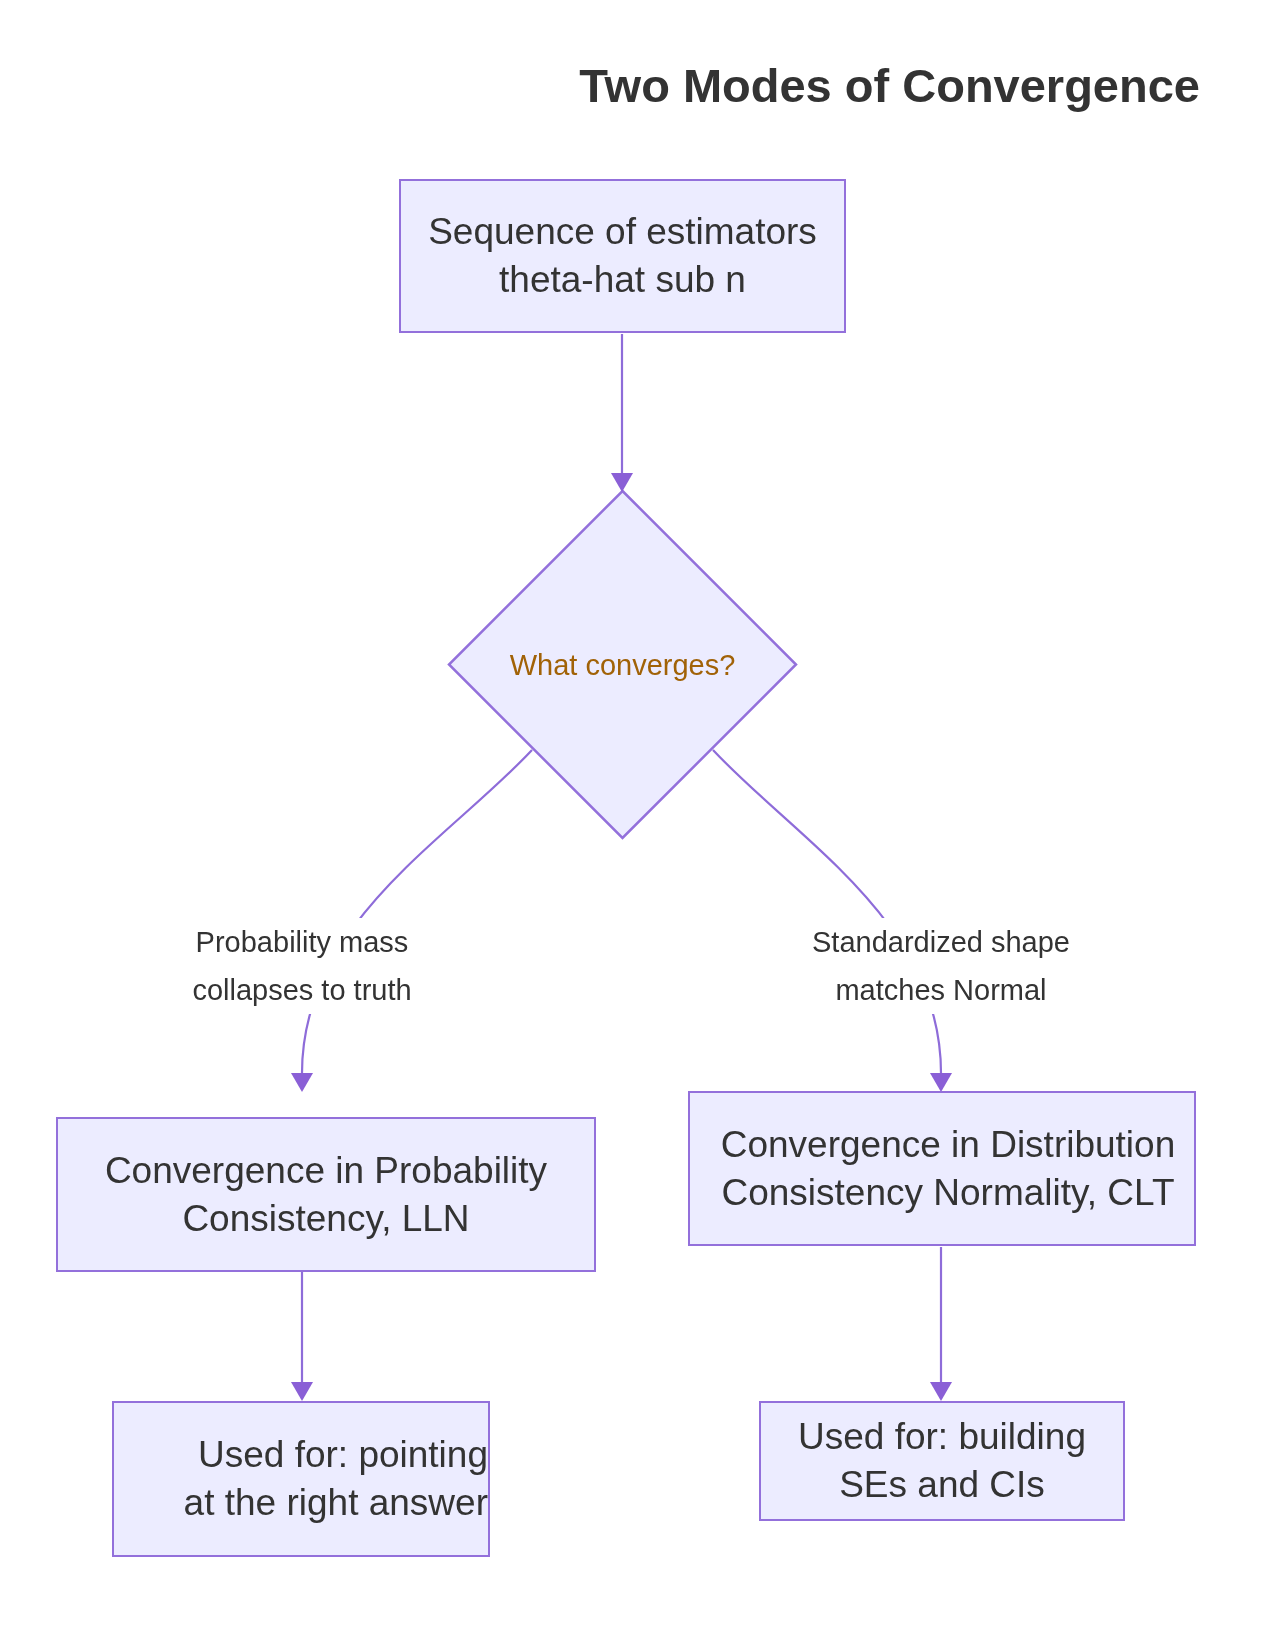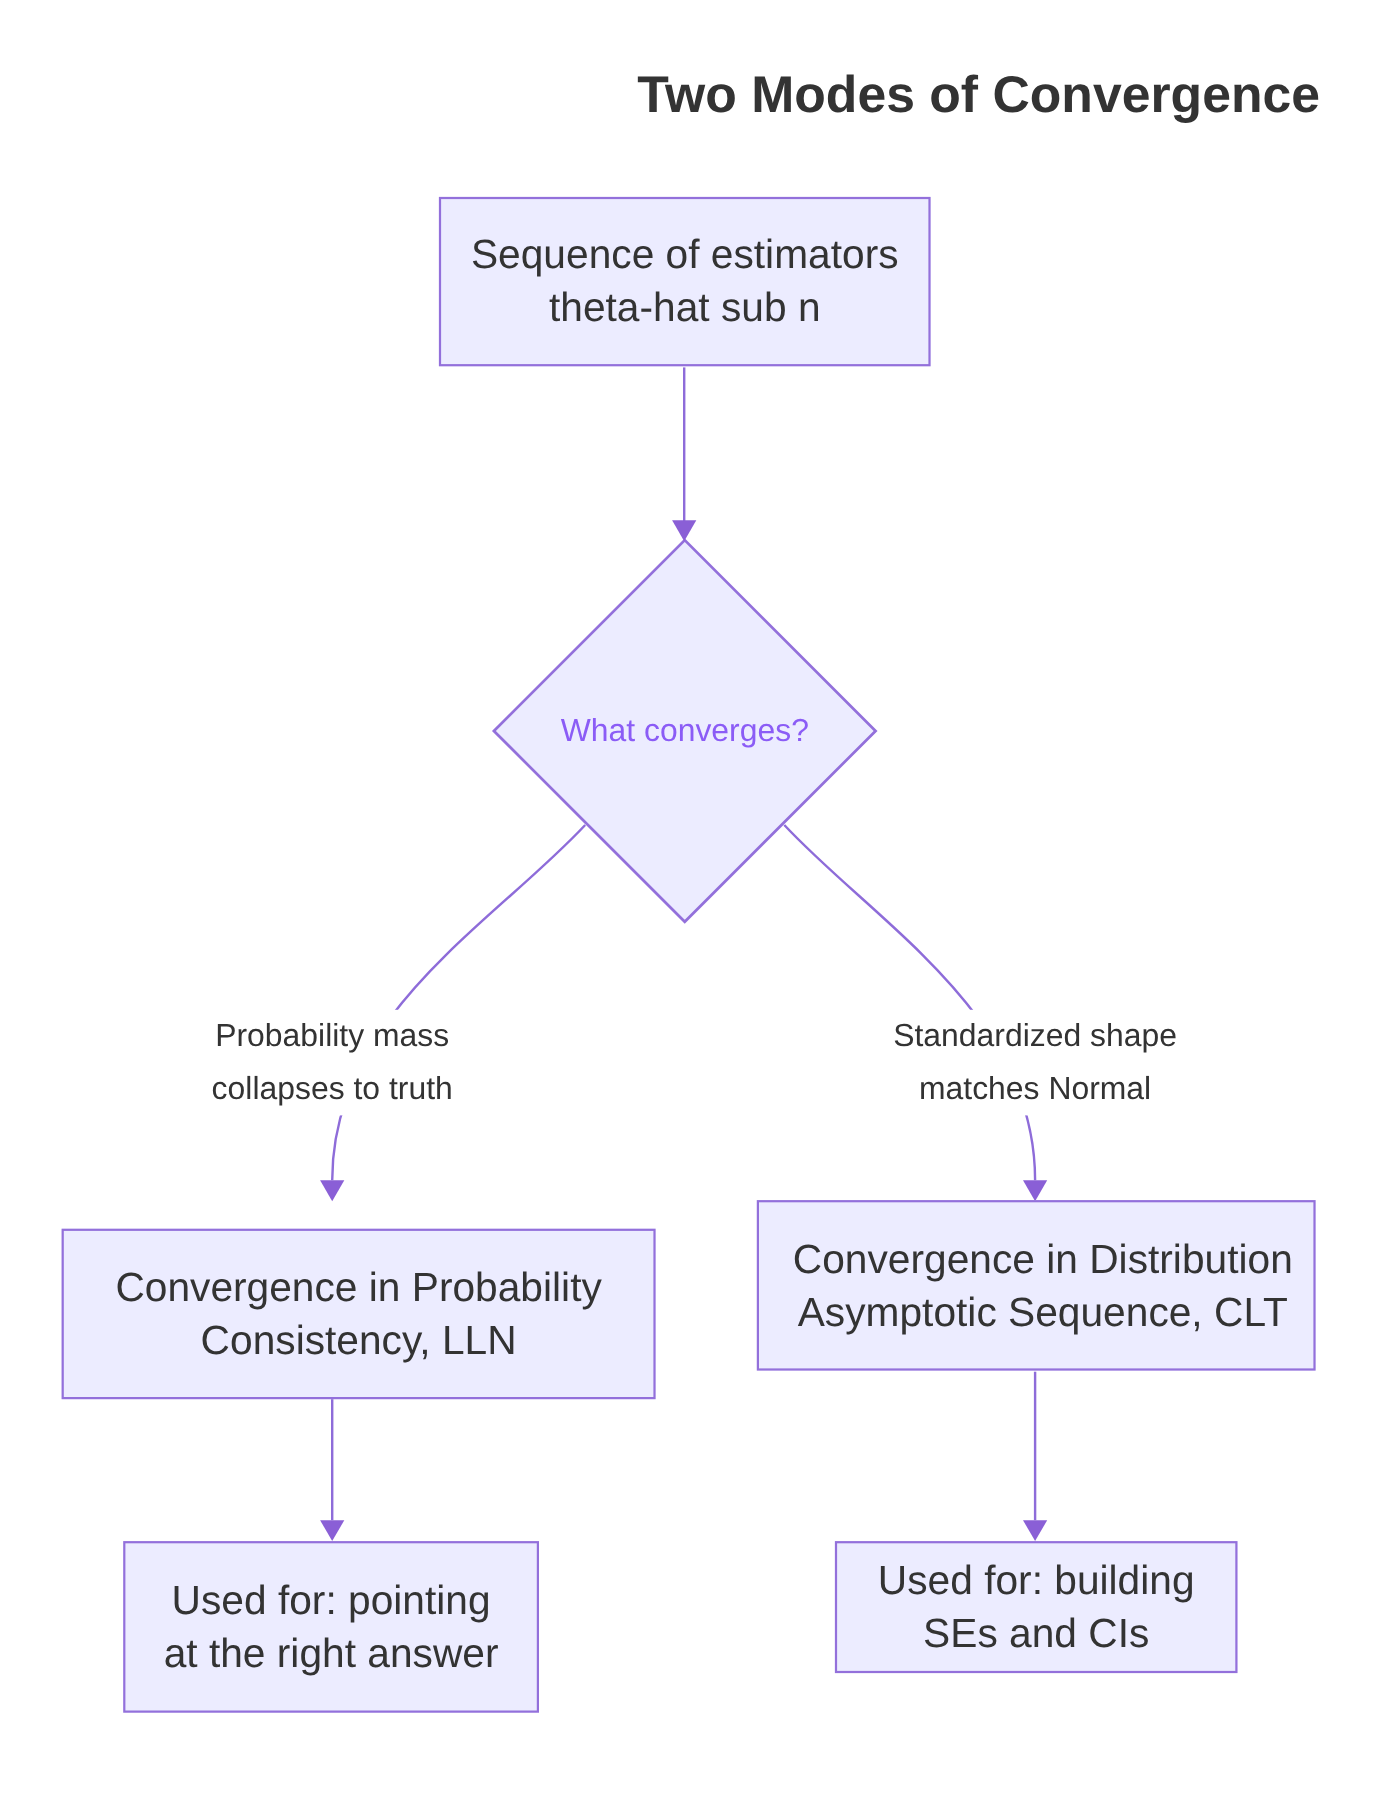--- a/index.html
+++ b/index.html
@@ -45,21 +45,21 @@
     text-align: center;
     font-size: 37px;
     line-height: 48px;
     color: #333333;
   }
   .diamond-label {
     position: absolute;
     transform: translate(-50%, -50%);
     font-size: 29px;
     line-height: 48px;
-    color: #8b5cf6;
+    color: #a16207;
     white-space: nowrap;
   }
   .edge-label {
     position: absolute;
     transform: translateX(-50%);
     background: #ffffff;
     padding: 0 10px;
     text-align: center;
     font-size: 29px;
     line-height: 48px;
@@ -127,24 +127,24 @@
     <div>matches Normal</div>
   </div>
 
   <div class="node" style="left:56px; top:1117px; width:540px; height:155px;">
     <div>Convergence in Probability</div>
     <div>Consistency, LLN</div>
   </div>
 
   <div class="node" style="left:688px; top:1091px; width:508px; height:155px;padding-left:12px;">
     <div>Convergence in Distribution</div>
-    <div>Asymptotic Sequence, CLT</div>
+    <div>Consistency Normality, CLT</div>
   </div>
 
-  <div class="node" style="left:112px; top:1401px; width:378px; height:156px;">
+  <div class="node" style="left:112px; top:1401px; width:378px; height:156px;align-items:flex-end;">
     <div>Used for: pointing</div>
     <div>at the right answer</div>
   </div>
 
   <div class="node" style="left:759px; top:1401px; width:366px; height:120px;">
     <div>Used for: building</div>
     <div>SEs and CIs</div>
   </div>
 
 </div>

